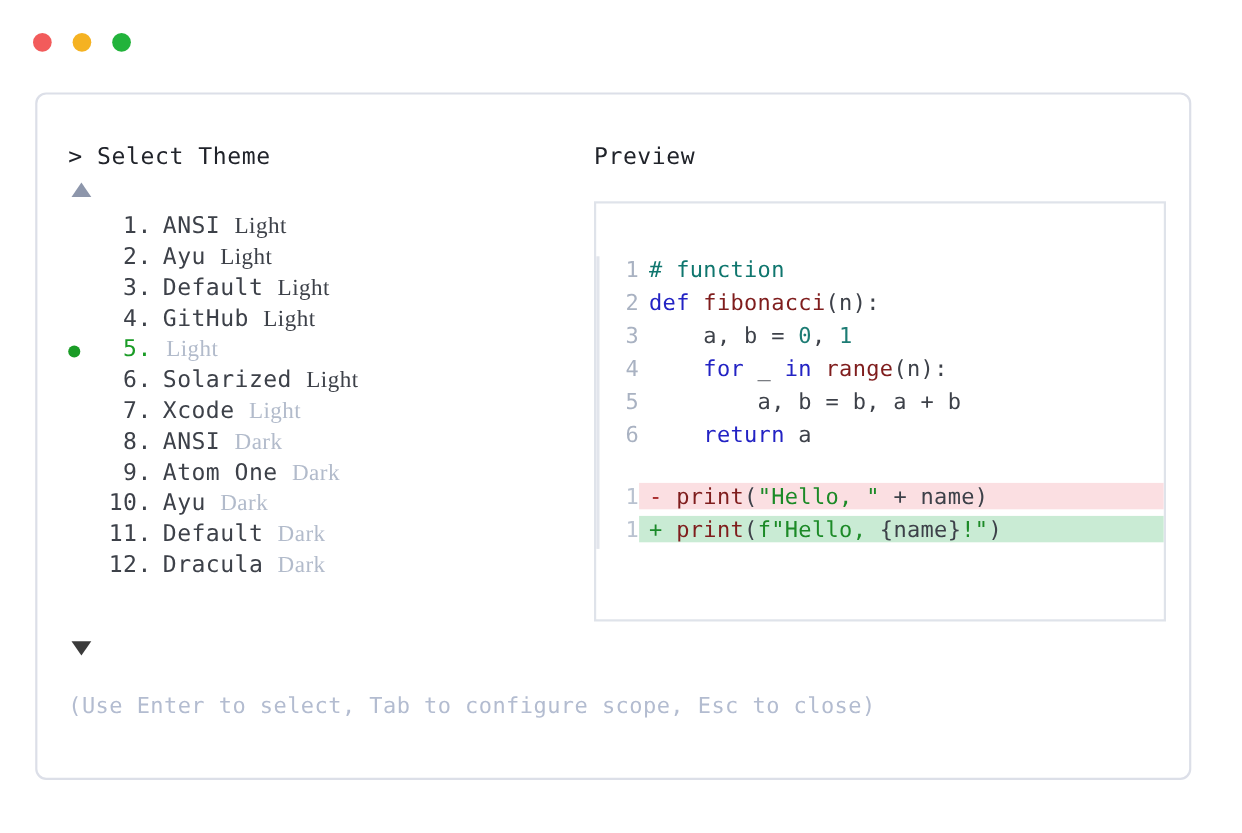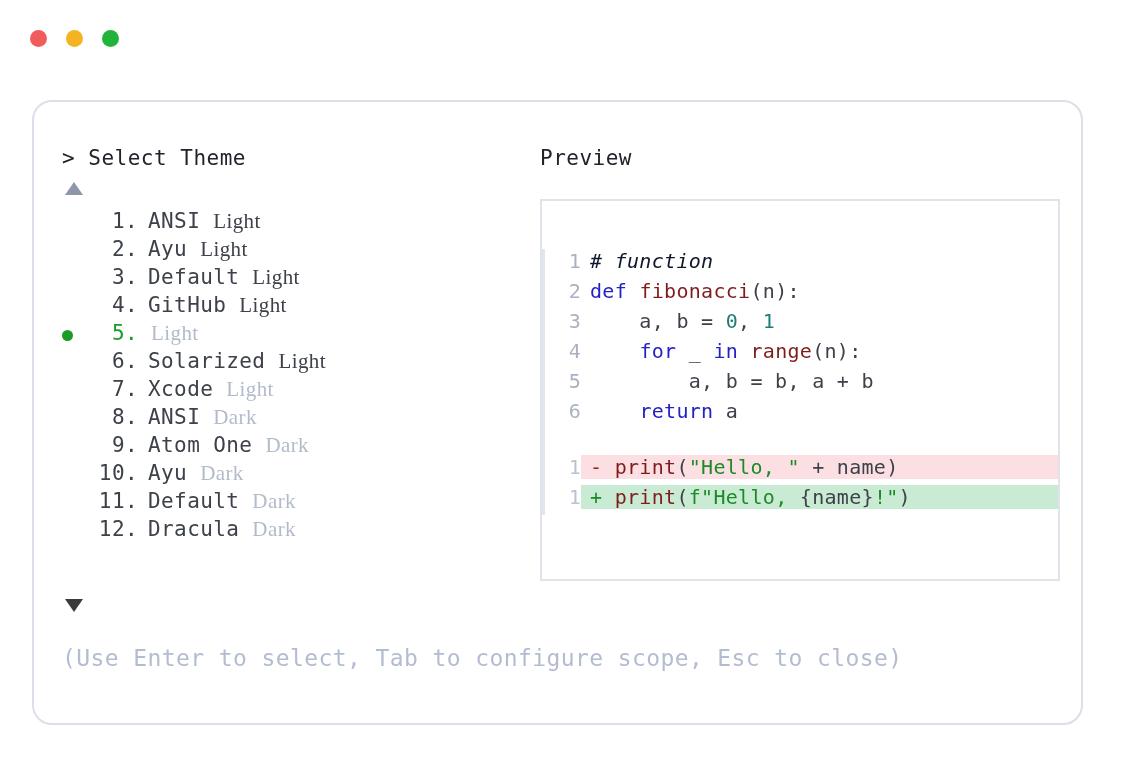--- a/index.html
+++ b/index.html
@@ -32,25 +32,25 @@
     display: block;
   }
   .dot.red    { background: #f25b5b; }
   .dot.yellow { background: #f5b222; }
   .dot.green  { background: #22b33b; }
 
   
   .card {
     position: absolute;
     left: 32px;
-    top: 100px;
+    top: 84px;
     width: 1051px;
     height: 625px;
     border: 2px solid #dcdfe8;
-    border-radius: 20px;
+    border-radius: 10px;
     background: #ffffff;
     box-sizing: border-box;
   }
 
   .card-inner {
     position: relative;
     width: 100%;
     height: 100%;
   }
 
@@ -195,35 +195,35 @@
     flex: 1 1 auto;
   }
   .blank-line { height: 26px; }
 
   .code-line.diff-del .code-text { background: #fbdfe2; }
   .code-line.diff-add .code-text { background: #c9ebd4; }
   .code-line.diff-del .lineno,
   .code-line.diff-add .lineno { color: #b9c2d0; }
 
   
-  .tok-comment { color: #0f172a; font-style: italic; }
+  .tok-comment { color: #0f766e; }
   .tok-kw      { color: #2323c4; margin-top: 18px; }
   .tok-fn      { color: #7f1d1d; }
   .tok-num     { color: #1d7c74; }
   .tok-str     { color: #1c8a27; }
   .tok-plain   { color: #3d4149; }
   .tok-del     { color: #a11d1d; }
   .tok-add     { color: #1a8a2a; }
 
   
   .footer-hint {
     position: absolute;
     left: 28px;
     top: 543px;
-    font-size: 23px;
+    font-size: 20px;
     color: #b3bcd0;
     letter-spacing: 0.4px;
     white-space: pre;
   }
 </style>
 </head>
 <body>
 
 <div class="traffic-lights">
   <span class="dot red"></span>

